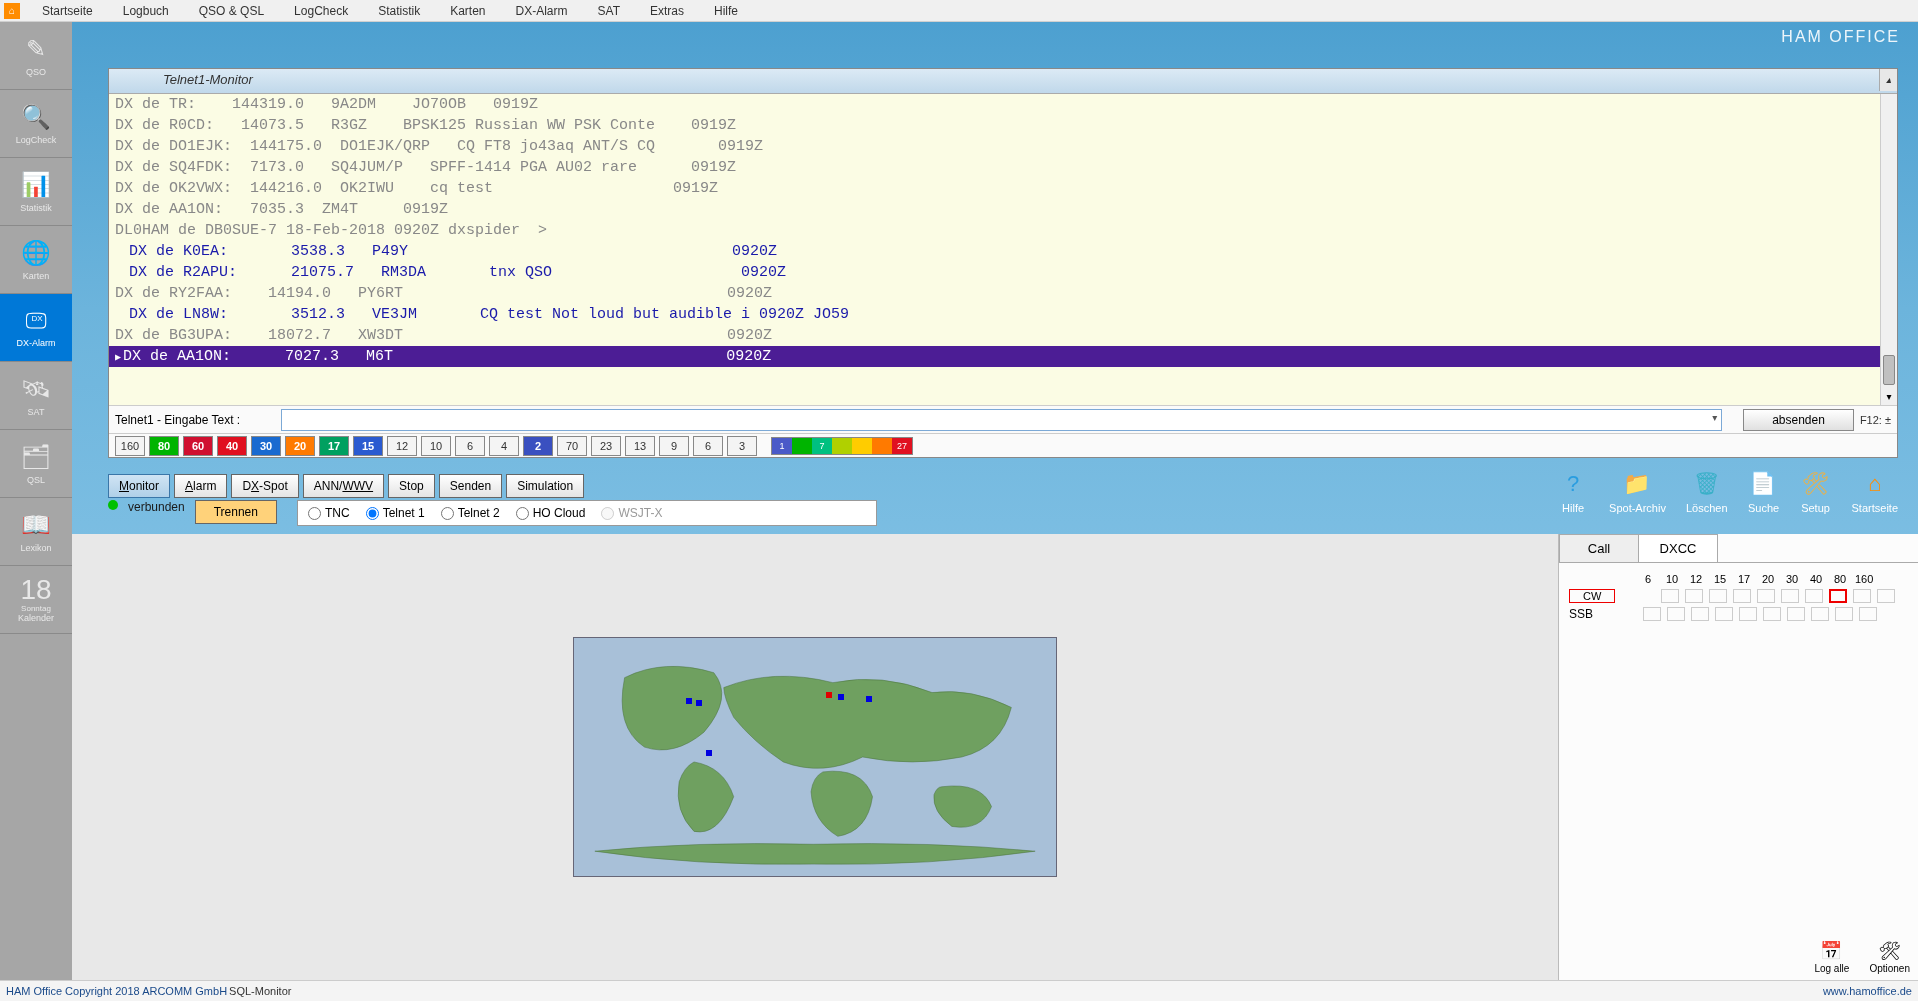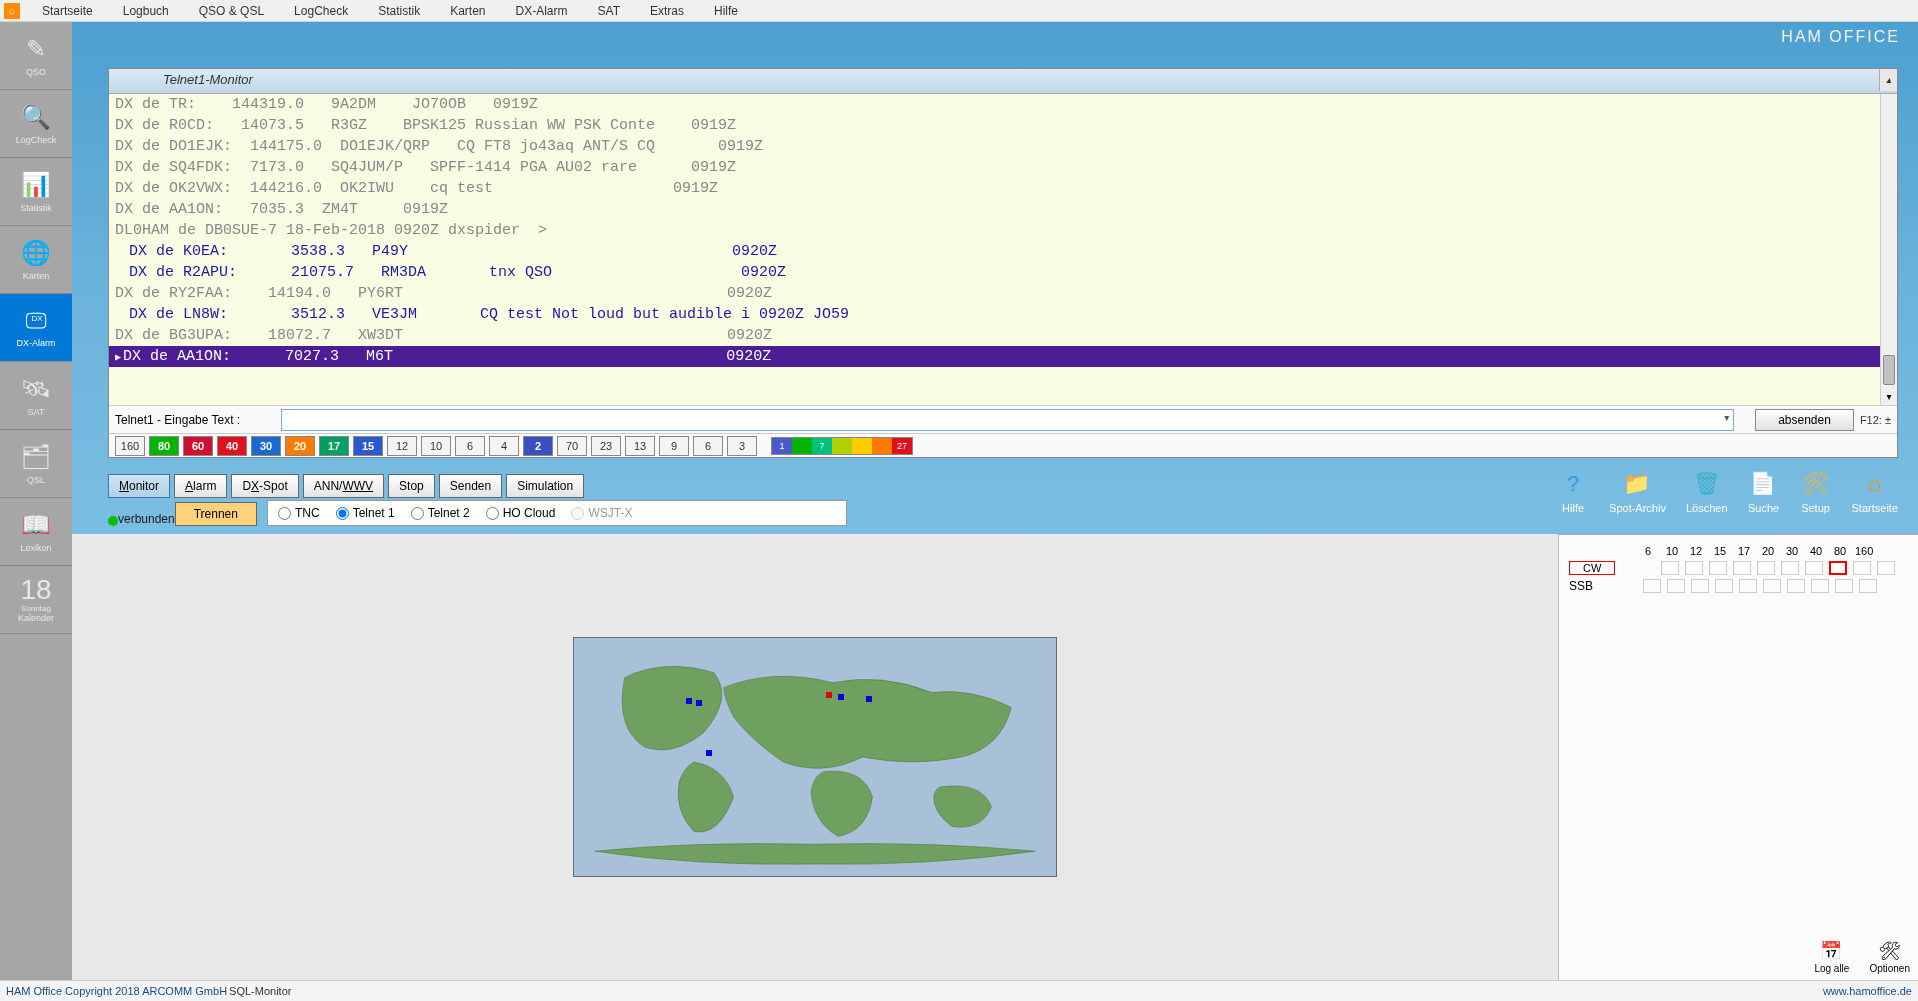--- a/index.html
+++ b/index.html
@@ -34,36 +34,36 @@
 .telnet-line.selected { background: #4c1d95; color: #fff; }
 .telnet-line.selected::before { content: "▶"; font-size: 10px; margin-right: 2px; }
 .telnet-scrollbar { position: absolute; right: 0; top: 0; bottom: 0; width: 17px; background: #f0f0f0; border-left: 1px solid #ccc; }
 .telnet-scrollbar .thumb { position: absolute; left: 2px; right: 2px; bottom: 20px; height: 30px; background: #c0c0c0; border: 1px solid #888; border-radius: 2px; }
 .telnet-scrollbar .down { position: absolute; bottom: 0; left: 0; right: 0; height: 17px; text-align: center; font-size: 10px; line-height: 17px; }
 
 .telnet-input-row { height: 28px; display: flex; align-items: center; padding: 2px 6px; gap: 6px; border-top: 1px solid #ccc; background: #fafafa; }
 .telnet-input-row label { font-size: 12px; min-width: 160px; }
 .telnet-input-row .combo { flex: 1; height: 22px; border: 1px solid #7ca9d6; background: #fff; position: relative; }
 .telnet-input-row .combo::after { content: "▾"; position: absolute; right: 4px; top: 2px; font-size: 10px; color: #555; }
-.telnet-input-row .send-btn { height: 22px; padding: 0 22px; border: 1px solid #888; background: linear-gradient(#fff,#e0e0e0); cursor: pointer; font-size: 12px; margin-left: 15px; }
+.telnet-input-row .send-btn { height: 22px; padding: 0 28px; border: 1px solid #888; background: linear-gradient(#fff,#e0e0e0); cursor: pointer; font-size: 12px; margin-left: 15px; }
 .telnet-input-row .f12 { font-size: 11px; color: #333; }
 
 .band-row { height: 24px; display: flex; align-items: center; padding: 2px 6px; gap: 4px; border-top: 1px solid #ccc; background: #fafafa; }
 .band-btn { width: 30px; height: 20px; border: 1px solid #888; font-size: 11px; display: flex; align-items: center; justify-content: center; cursor: pointer; background: #f4f4f4; }
 .band-btn.active { color: #fff; font-weight: bold; }
 .band-legend { margin-left: 10px; display: flex; gap: 0; border: 1px solid #888; height: 18px; }
 .band-legend span { width: 20px; height: 16px; display: inline-flex; align-items: center; justify-content: center; font-size: 9px; color: #fff; }
 
 .toolbar-row { position: absolute; left: 36px; top: 446px; right: 20px; height: 52px; display: flex; align-items: flex-start; padding-top: 6px; }
 .toolbar-btns { display: flex; gap: 4px; }
 .toolbar-btns button { height: 24px; padding: 0 10px; border: 1px solid #666; background: linear-gradient(#fff,#e4e4e4); cursor: pointer; font-size: 12px; }
 .toolbar-btns button.active { background: linear-gradient(#d0e4f4,#b0d0e8); border-color: #3a76a8; }
 .toolbar-btns button u { text-decoration: underline; }
 
-.status-row { position: absolute; left: 36px; top: 478px; display: flex; align-items: flex-end; gap: 0; }
+.status-row { position: absolute; left: 36px; top: 478px; display: flex; align-items: flex-start; gap: 10px; }
 .status-dot { width: 10px; height: 10px; background: #00c000; border-radius: 50%; display: inline-block; }
 .status-label { font-size: 12px; color: #1a1a1a; }
 .trennen-btn { height: 24px; padding: 0 18px; border: 1px solid #666; background: #ffd27a; cursor: pointer; font-size: 12px; }
 .radio-group { background: #fff; border: 1px solid #999; height: 26px; display: flex; align-items: center; padding: 0 10px; gap: 16px; margin-left: 10px; width: 580px; }
 .radio-group label { display: flex; align-items: center; gap: 4px; font-size: 12px; cursor: pointer; }
 .radio-group input { margin: 0; }
 .radio-group label.disabled { color: #999; }
 
 .right-actions { position: absolute; right: 20px; top: 446px; display: flex; gap: 20px; }
 .right-action { display: flex; flex-direction: column; align-items: center; gap: 2px; cursor: pointer; color: #fff; font-size: 11px; }
@@ -289,20 +289,24 @@
           </svg>
           <div class="map-dot" style="left:252px;top:54px;background:#e00000;"></div>
           <div class="map-dot" style="left:264px;top:56px;background:#0000e0;"></div>
           <div class="map-dot" style="left:292px;top:58px;background:#0000e0;"></div>
           <div class="map-dot" style="left:112px;top:60px;background:#0000e0;"></div>
           <div class="map-dot" style="left:122px;top:62px;background:#0000e0;"></div>
           <div class="map-dot" style="left:132px;top:112px;background:#0000e0;"></div>
         </div>
       </div>
       <div class="side-panel">
+        <div class="side-tabs">
+          <div class="side-tab">Call</div>
+          <div class="side-tab active">DXCC</div>
+        </div>
         <div class="side-body">
           <div class="band-header" id="band-header">
               <span>6</span>
               <span>10</span>
               <span>12</span>
               <span>15</span>
               <span>17</span>
               <span>20</span>
               <span>30</span>
               <span>40</span>

